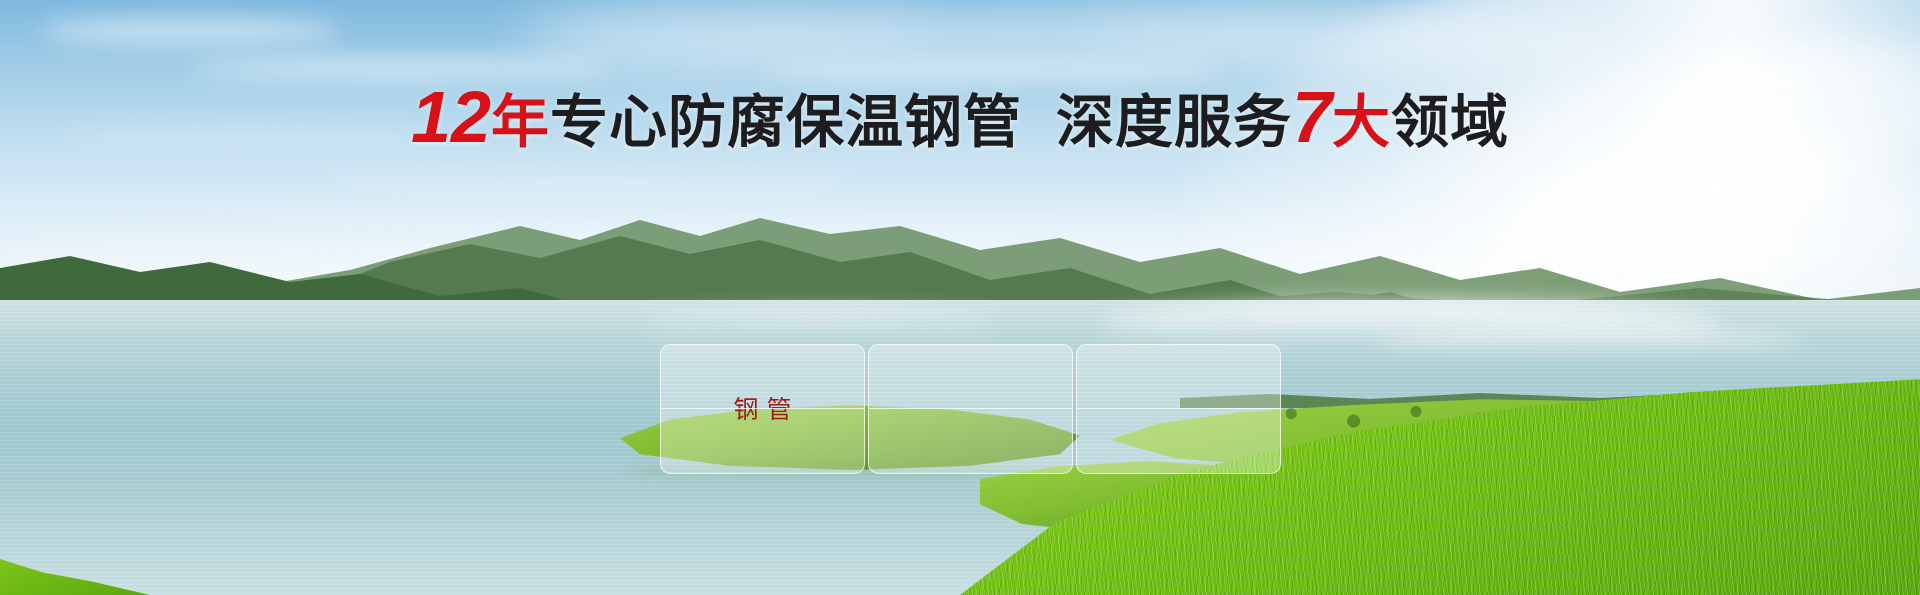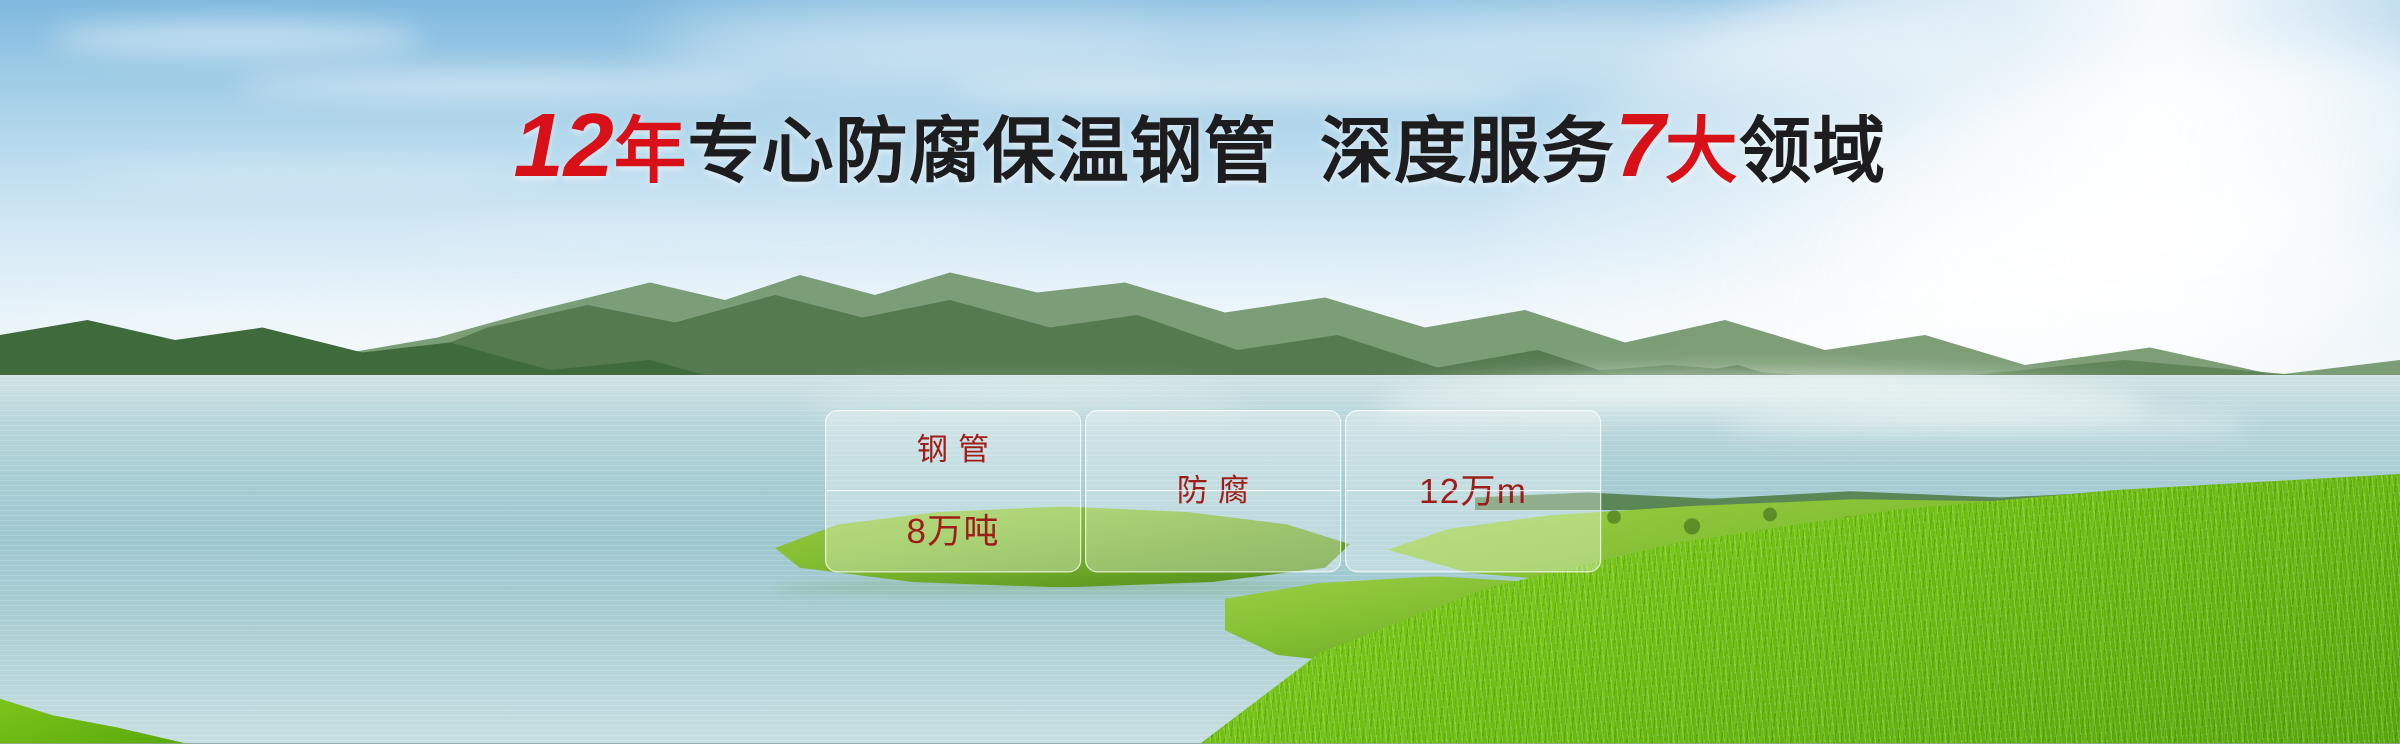--- a/index.html
+++ b/index.html
@@ -142,21 +142,21 @@
     font-size:27px;
     line-height:33px;
     letter-spacing:2px;
     color:#23282a;
     white-space:nowrap;
     background:rgba(255,255,255,0.04);
   }
 
   
   .cards{
-    position:absolute;left:660px;top:328px;
+    position:absolute;left:660px;top:344px;
     display:flex;
     gap:3px;
   }
   .card{
     position:relative;
     width:205px;height:130px;
     border-radius:10px;
     background:rgba(255,255,255,0.33);
     border:1px solid rgba(255,255,255,0.72);
     box-sizing:border-box;
@@ -268,28 +268,25 @@
   <div class="headline">
     <span class="num">12</span><span class="red">年</span><span class="dark">专心防腐保温钢管</span><span class="gap"></span><span class="dark">深度服务</span><span class="num">7</span><span class="red">大</span><span class="dark">领域</span>
   </div>
 
 
   <div class="cards">
 
     <div class="card">
       <div class="divider"></div>
       <div class="card-label">钢管</div>
-      <div class="card-value"><span>8万吨</span></div>
     </div>
 
     <div class="card">
       <div class="divider"></div>
-      <div class="card-label">防腐</div>
     </div>
 
     <div class="card">
       <div class="divider"></div>
-      <div class="card-value"><span>12万m</span></div>
     </div>
 
   </div>
 
 </div>
 
 </body></html>

